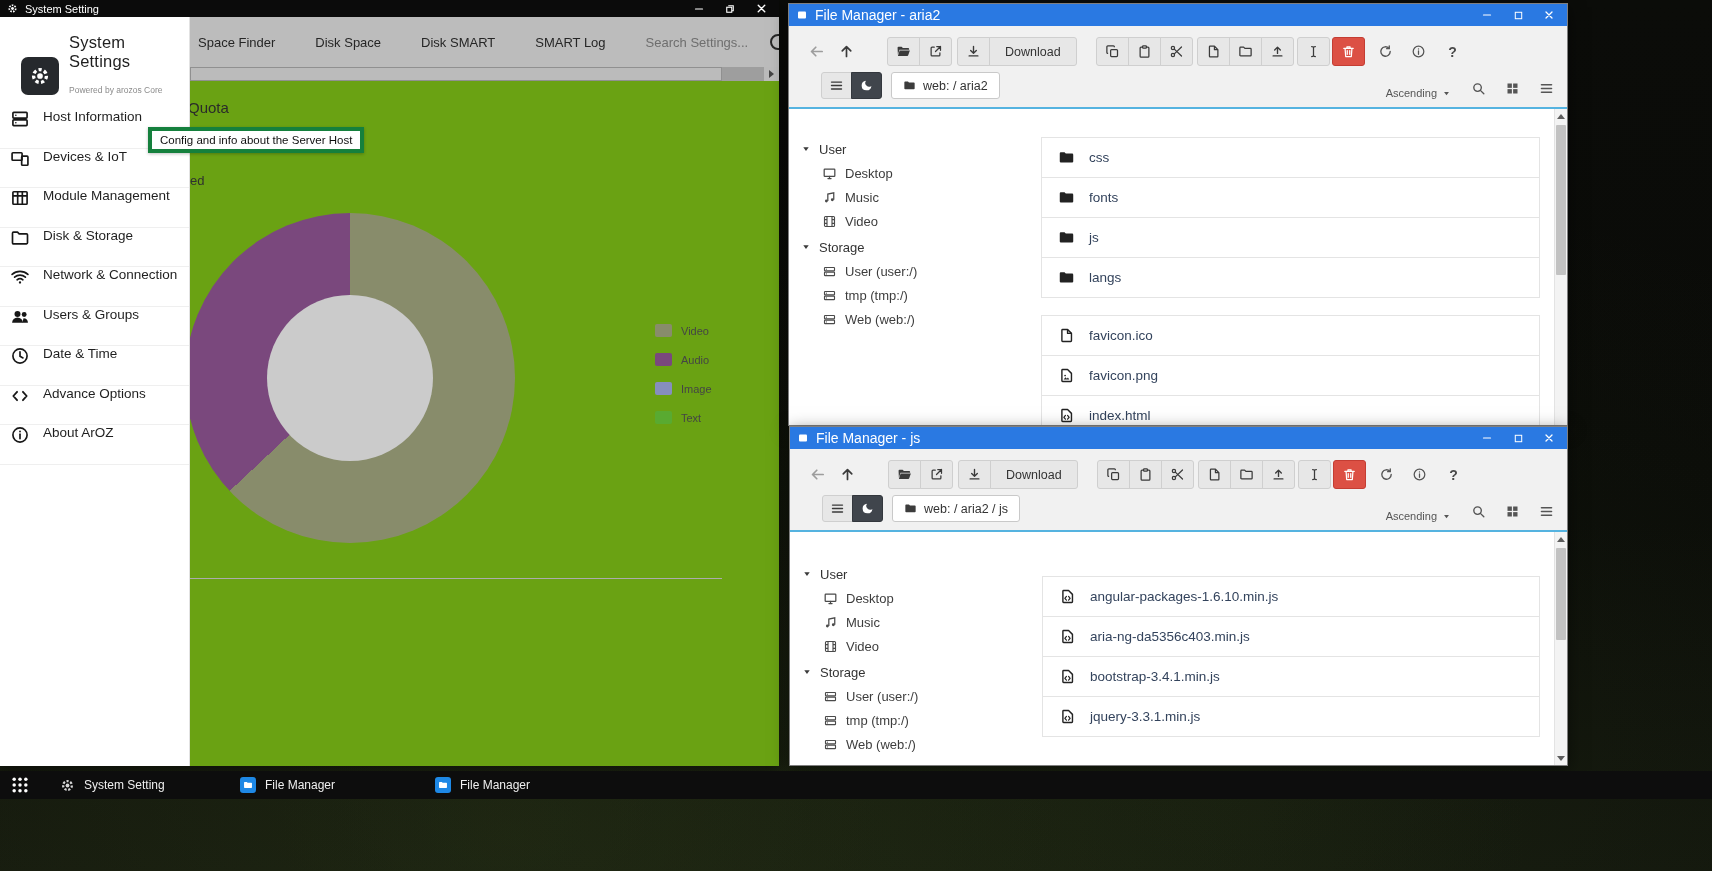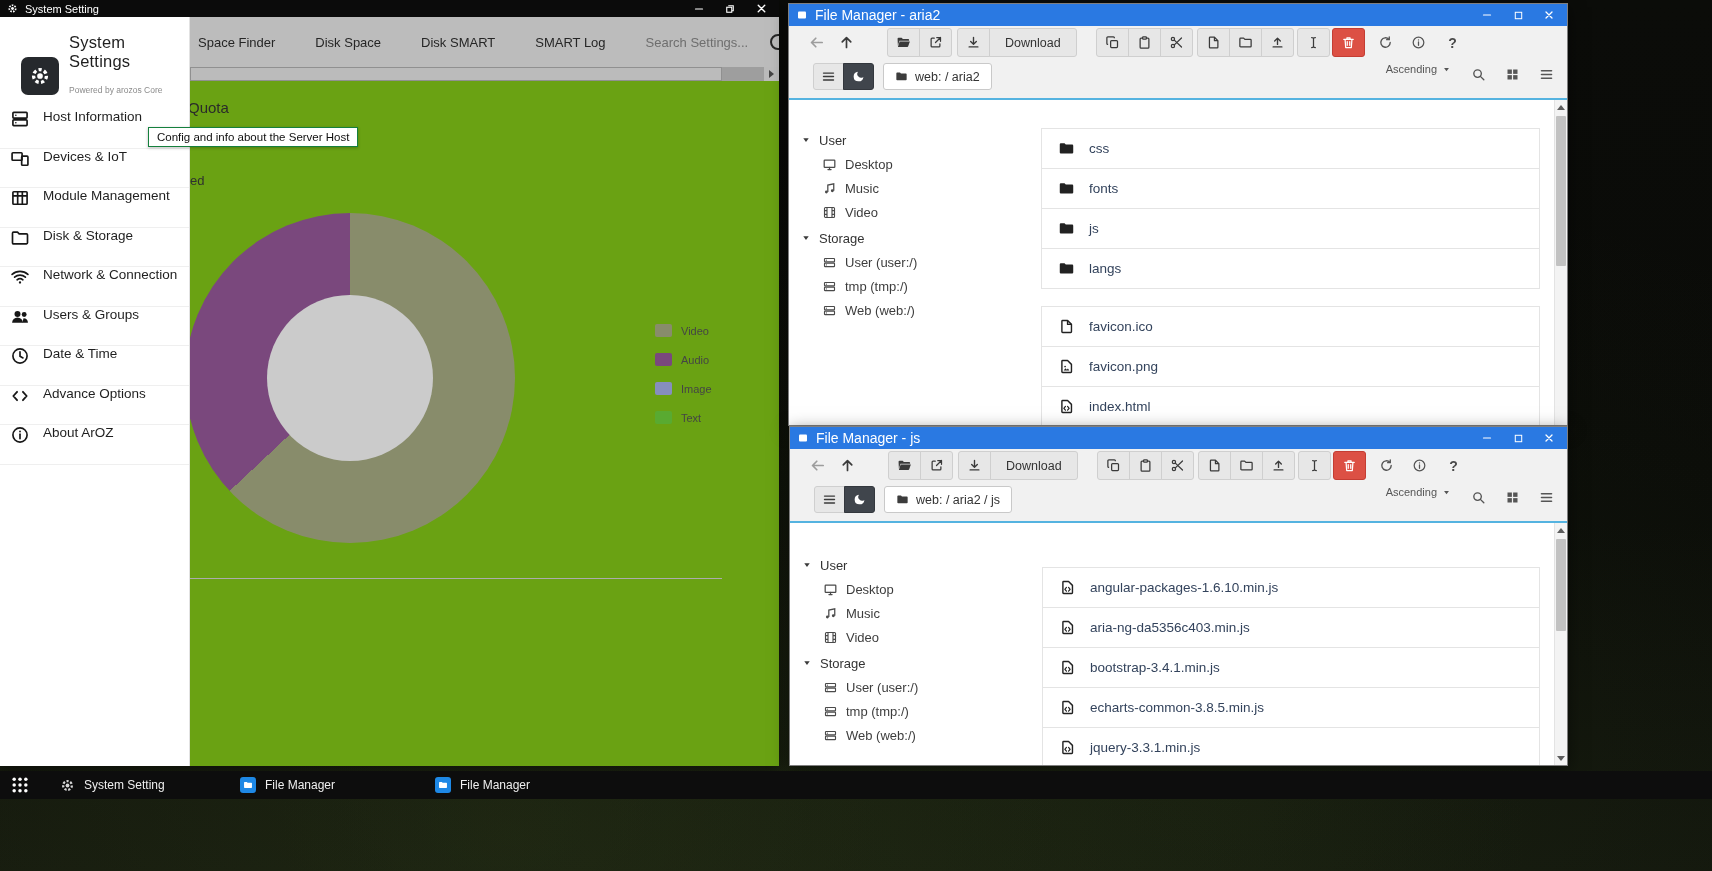--- a/index.html
+++ b/index.html
@@ -47,29 +47,29 @@
 .ss-heading{position:absolute;left:-2px;top:18px;font-size:15px;color:#333}
 .ss-partial{position:absolute;left:0;top:92px;font-size:13px;color:#3a3a3a}
 .donut{position:absolute;left:-5px;top:132px;width:330px;height:330px;border-radius:50%;background:#ccc}
 .donut::after{content:"";position:absolute;inset:82px;background:#fff;border-radius:50%}
 .legend{position:absolute;left:465px;top:243px;display:flex;flex-direction:column;gap:16px}
 .lg-row{display:flex;align-items:center;gap:9px}
 .lg-sw{width:17px;height:13px;border-radius:2px;background:#999}
 .lg-lb{font-size:11px;color:#555}
 .ss-divider{position:absolute;left:0;top:497px;width:532px;height:1px;background:#d8d8d8}
 .ss-overlay{position:absolute;inset:0;background:rgba(10,10,10,.21);z-index:5}
-.ss-tooltip{position:absolute;left:148px;top:127px;background:#fff;border:1px solid #15803d;padding:3px 8px;font-size:11.5px;color:#101010;white-space:nowrap;z-index:30;box-shadow:0 1px 3px rgba(0,0,0,.25)}
+.ss-tooltip{position:absolute;left:148px;top:127px;background:#fff;border:4px solid #15803d;padding:3px 8px;font-size:11.5px;color:#101010;white-space:nowrap;z-index:30;box-shadow:0 1px 3px rgba(0,0,0,.25)}
 
 
 .fm{background:#fff;border:1px solid #7f7f7f;display:flex;flex-direction:column;overflow:hidden}
 .fm1{left:788px;top:3px;width:780px;height:423px;z-index:3}
 .fm2{left:789px;top:426px;width:779px;height:340px;z-index:4}
 .fm-tools{background:#f1f1f1;border-bottom:2px solid #55b3e0}
-.fm-r1{display:flex;align-items:center;padding:2px 10px 4px 16px}
-.fm-r2{display:flex;align-items:flex-start;padding:2px 10px 8px 24px}
+.fm-r1{display:flex;align-items:center;padding:11px 10px 4px 16px}
+.fm-r2{display:flex;align-items:flex-end;padding:2px 10px 8px 32px}
 .navico{width:22px;height:22px;display:flex;align-items:center;justify-content:center;background:none;border:none}
 .navico.dis{color:#9d9d9d}
 .navico.en{color:#3b3b3b}
 .btn{height:29px;min-width:33px;display:flex;align-items:center;justify-content:center;background:#e7e7e7;border:1px solid #cfcfcf;border-radius:3px;color:#3a3a3a;cursor:default}
 .grp{display:flex}
 .grp .btn{border-radius:0}
 .grp .btn:first-child{border-radius:3px 0 0 3px}
 .grp .btn:last-child{border-radius:0 3px 3px 0}
 .grp .btn + .btn{margin-left:-1px}
 .btn-text{padding:0 15px;font-size:12.5px;color:#333}
@@ -962,26 +962,20 @@
           <div class="frow">
               <svg class="i17">
                 <use href="#i-file-code"></use>
               </svg>
               <span>bootstrap-3.4.1.min.js</span>
             </div>
           <div class="frow">
               <svg class="i17">
                 <use href="#i-file-code"></use>
               </svg>
-              <span>echarts-common-3.8.5.min.js</span>
-            </div>
-          <div class="frow">
-              <svg class="i17">
-                <use href="#i-file-code"></use>
-              </svg>
               <span>jquery-3.3.1.min.js</span>
             </div>
         </div>
       </div>
       <div class="fm-scroll">
         <div class="sa sa-top">
             <span class="tri-u"></span>
           </div>
         <div class="sthumb"></div>
         <div class="sa sa-bot">

